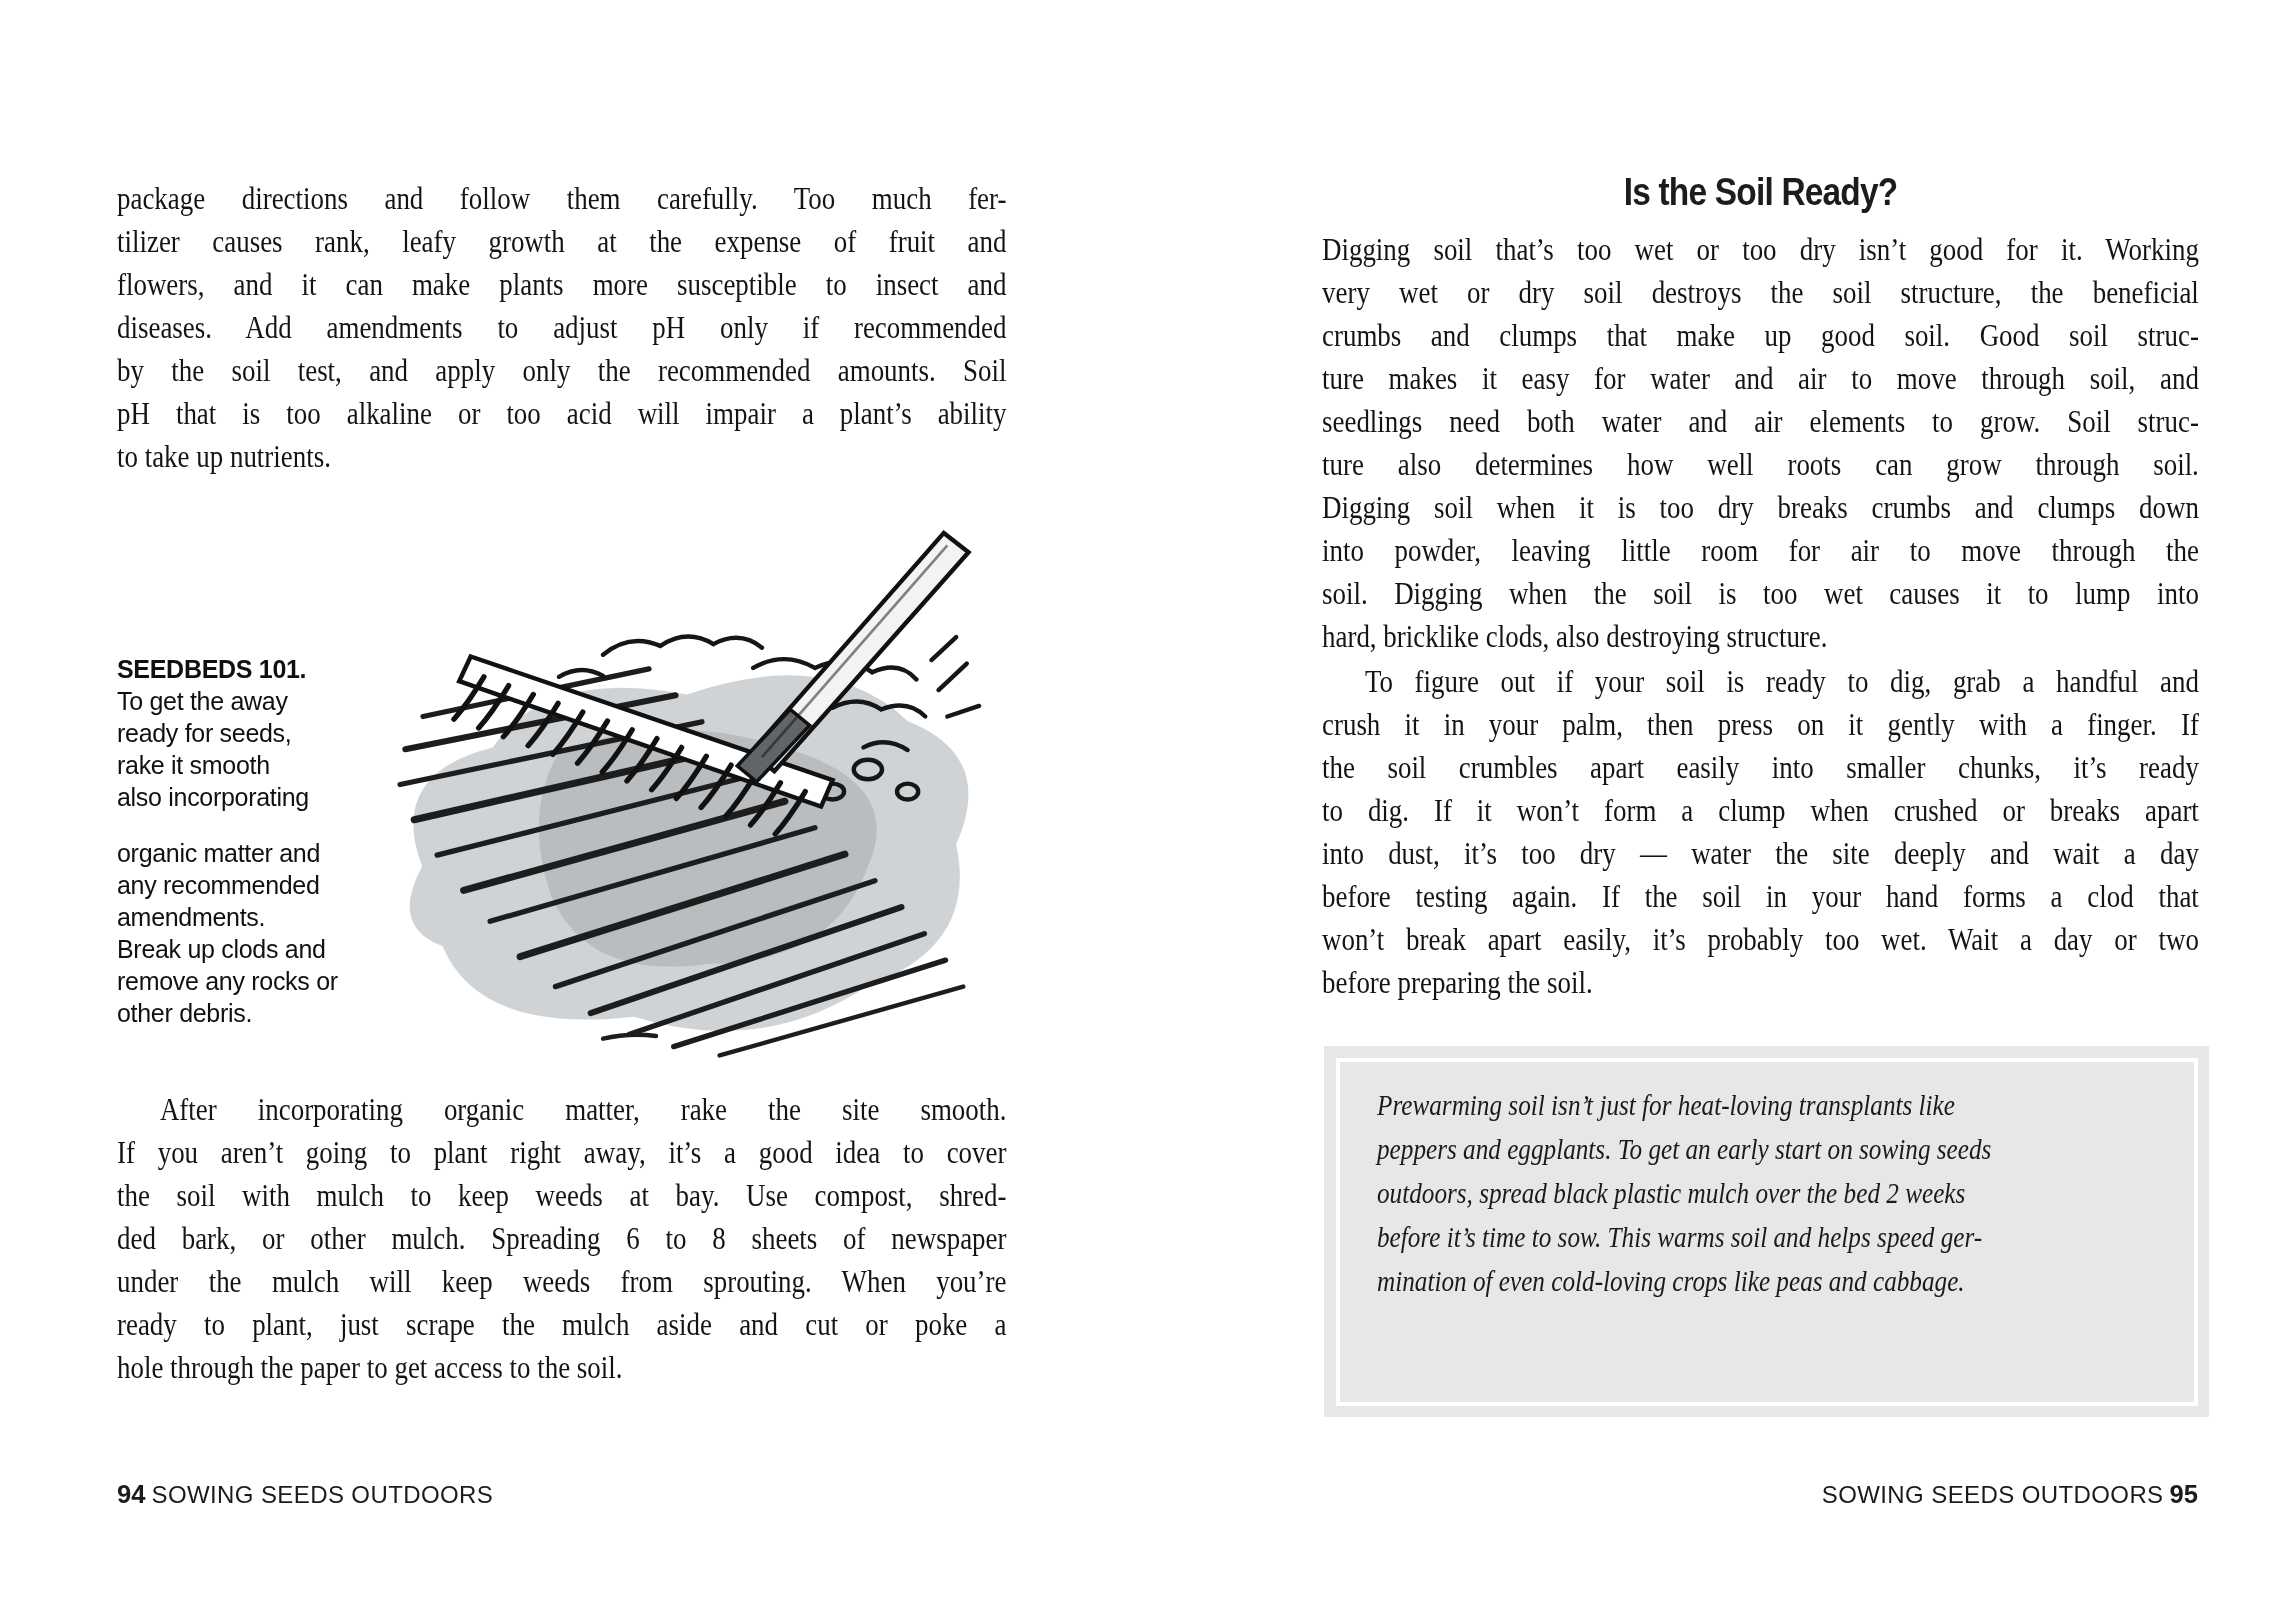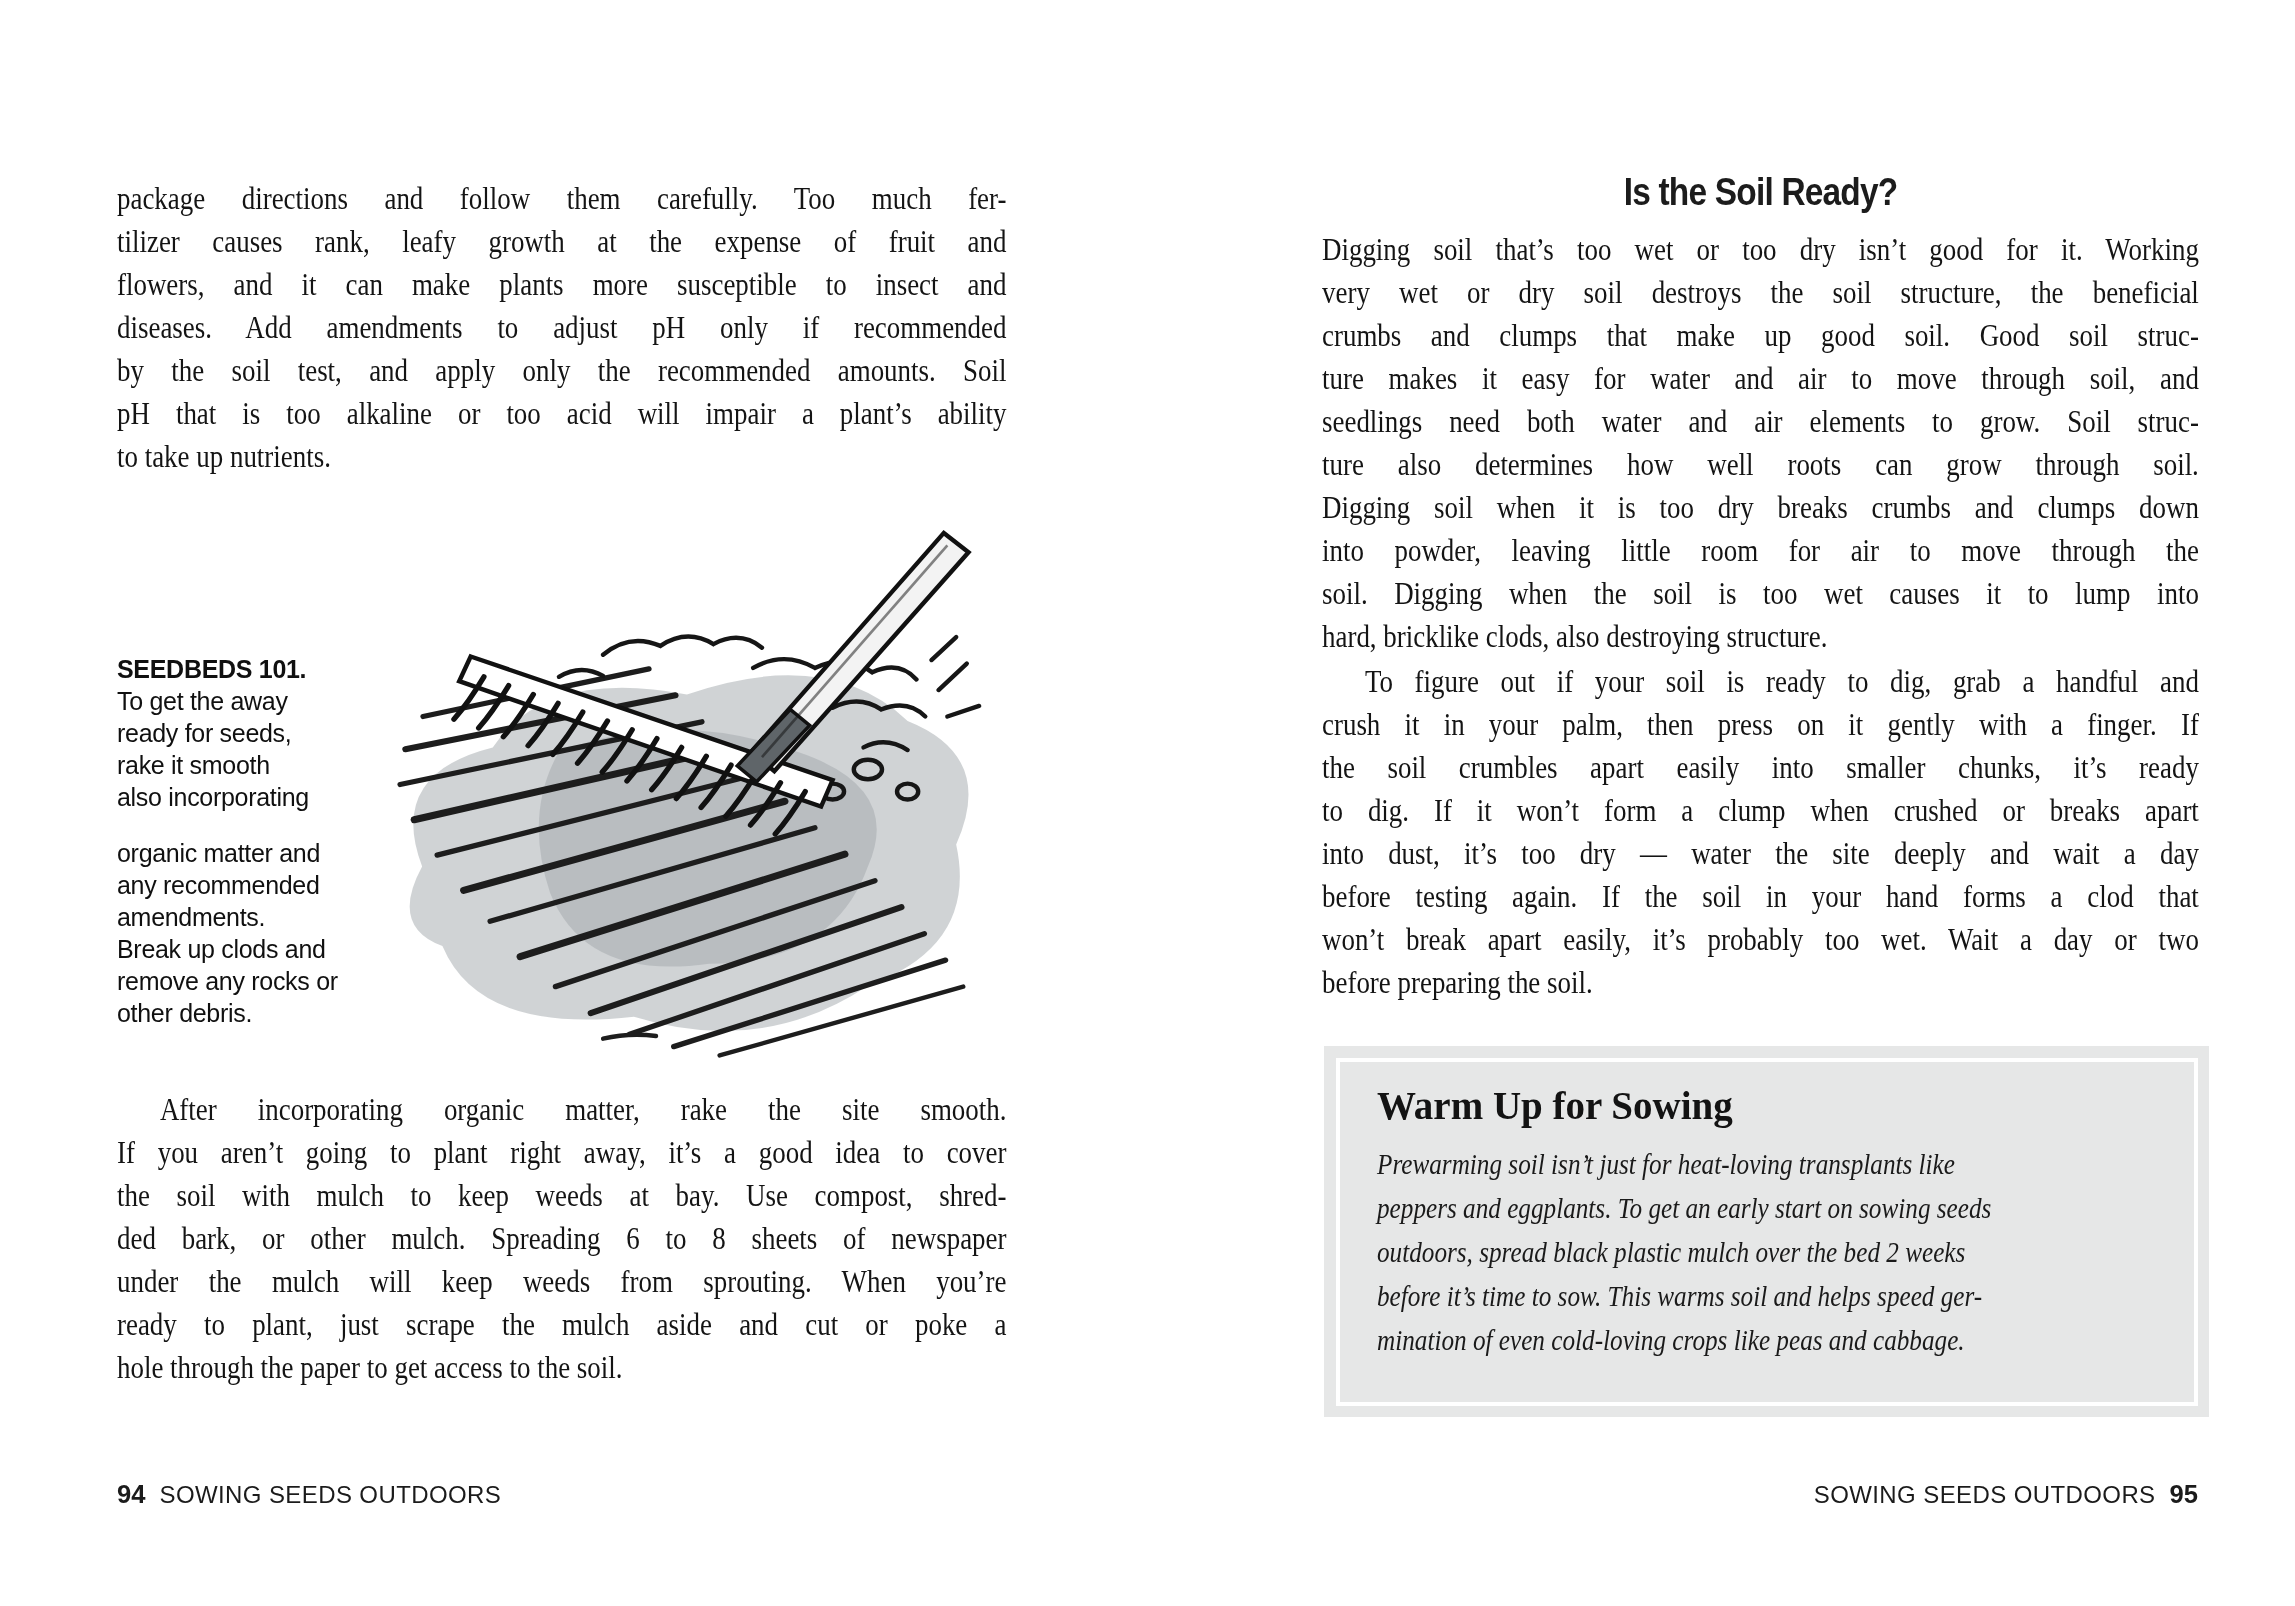--- a/index.html
+++ b/index.html
@@ -41,21 +41,21 @@
     color:#131313;margin-bottom:14px;
   }
   .sidebar .sb-body{
     font-style:italic;font-size:30px;line-height:44px;color:#1a1a1a;
     width:883px;transform:scaleX(0.84);transform-origin:0 0;
   }
   .sidebar .sb-body .line{text-align:left;text-align-last:left;white-space:nowrap;}
   
   .footer{
     position:absolute;top:1480px;font-family:"Liberation Sans", sans-serif;
-    font-size:24px;color:#1b1b1b;display:flex;align-items:baseline;gap:14px;
+    font-size:24px;color:#1b1b1b;display:flex;align-items:baseline;gap:6px;
     letter-spacing:0.4px;white-space:nowrap;
   }
   .footer .pagenum{font-weight:700;font-size:25.6px;letter-spacing:0;}
   .footer-left{left:117px;}
   .footer-right{right:97px;}
   
   .figure{position:absolute;left:338px;top:487px;width:682px;height:572px;}
 </style>
 </head>
 <body>
@@ -192,21 +192,20 @@
       <div class="line">into dust, it’s too dry — water the site deeply and wait a day</div>
       <div class="line">before testing again. If the soil in your hand forms a clod that</div>
       <div class="line">won’t break apart easily, it’s probably too wet. Wait a day or two</div>
       <div class="line last">before preparing the soil.</div>
     </div>
 
   <div class="sidebar">
     <div class="bg" style="background: rgb(230, 231, 231);"></div>
     <div class="frame"></div>
     <div class="content">
-      <div class="sb-title">Warm Up for Sowing</div>
       <div class="sb-body">
           <div class="line" style="text-align-last: left;">Prewarming soil isn’t just for heat-loving transplants like</div>
           <div class="line" style="text-align-last: left;">peppers and eggplants. To get an early start on sowing seeds</div>
           <div class="line" style="text-align-last: left;">outdoors, spread black plastic mulch over the bed 2 weeks</div>
           <div class="line" style="text-align-last: left;">before it’s time to sow. This warms soil and helps speed ger-</div>
           <div class="line" style="text-align-last: left;">mination of even cold-loving crops like peas and cabbage.</div>
         </div>
     </div>
   </div>
 

